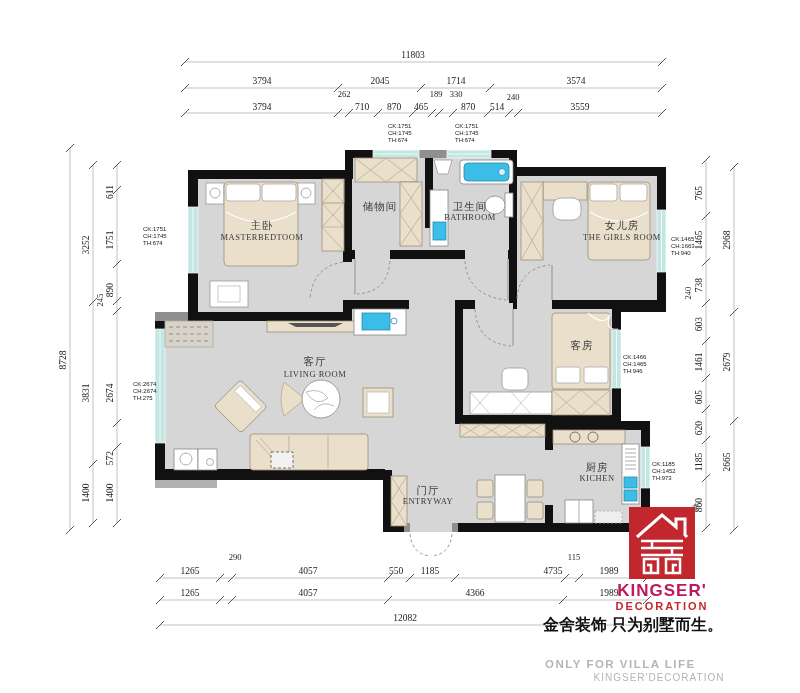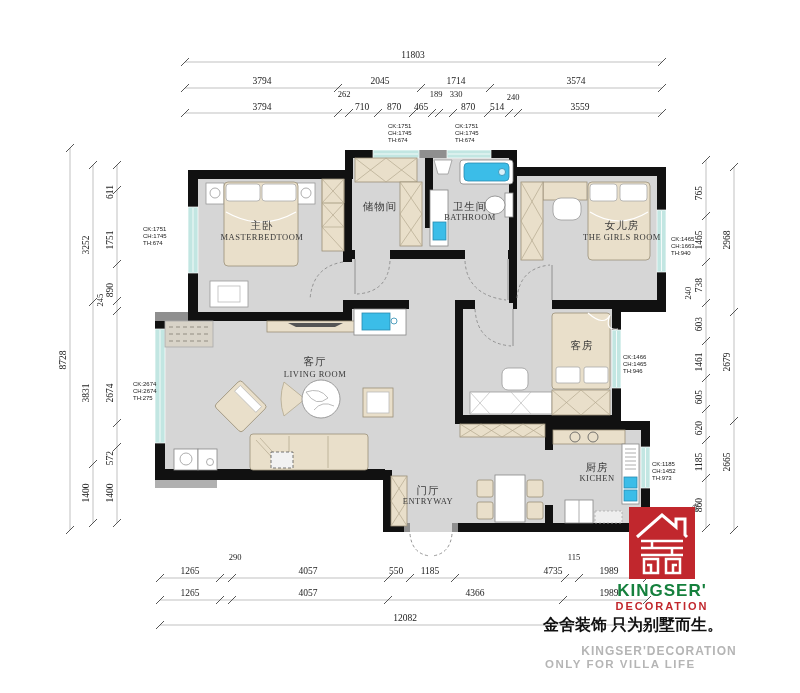--- a/index.html
+++ b/index.html
@@ -6,25 +6,25 @@
   #stage{position:relative;width:800px;height:693px;background:#ffffff;overflow:hidden;
          font-family:"Liberation Serif", serif;}
   svg text{fill:#222;}
   .dim{font-size:9.5px;}
   .dim-sm{font-size:8.5px;}
   .tag{font-size:6px;font-family:"Liberation Sans",sans-serif;fill:#1a1a1a;}
   .room-zh{font-size:10.5px;letter-spacing:1px;fill:#3a3a3a;}
   .room-en{font-size:8.5px;letter-spacing:.5px;fill:#3a3a3a;}
   
   #logo{position:absolute;left:622px;top:507px;width:80px;display:flex;flex-direction:column;align-items:center;font-family:"Liberation Sans",sans-serif;}
-  #logo .brand{color:#15803d;font-weight:bold;font-size:17px;letter-spacing:1px;line-height:1.05;margin-top:3px;}
+  #logo .brand{color:#be185d;font-weight:bold;font-size:17px;letter-spacing:1px;line-height:1.05;margin-top:3px;}
   #logo .brand-sub{color:#c1272d;font-weight:bold;font-size:11px;letter-spacing:2px;line-height:1.1;}
   #reg{position:absolute;left:692px;top:503px;font-size:10px;color:#555;font-family:"Liberation Sans",sans-serif;}
   #slogan-zh{position:absolute;left:543px;top:615px;width:240px;font-weight:bold;font-size:16px;letter-spacing:0px;color:#111;font-family:"Liberation Serif",serif;white-space:nowrap;}
-  #slogan-en1{position:absolute;left:545px;top:644px;width:228px;text-align:center;font-weight:bold;font-size:12px;letter-spacing:1px;color:#b5b5b5;font-family:"Liberation Sans",sans-serif;}
+  #slogan-en1{position:absolute;left:545px;top:672px;width:228px;text-align:center;font-weight:normal;font-size:10px;letter-spacing:1px;color:#b5b5b5;font-family:"Liberation Sans",sans-serif;}
   #slogan-en2{position:absolute;left:545px;top:658px;width:228px;text-align:left;font-weight:bold;font-size:11.5px;letter-spacing:1.5px;color:#b5b5b5;font-family:"Liberation Sans",sans-serif;}
 </style>
 </head>
 <body>
 
 <div id="stage">
 <svg width="800" height="693" viewBox="0 0 800 693">
 
   <g>
     <polygon points="188,170 345,170 345,150 517,150 517,167 666,167 666,312 621,312 621,421 650,421 650,532 383,532 383,480 155,480 155,312 188,312" fill="#d6d6d6" stroke="none"></polygon>

